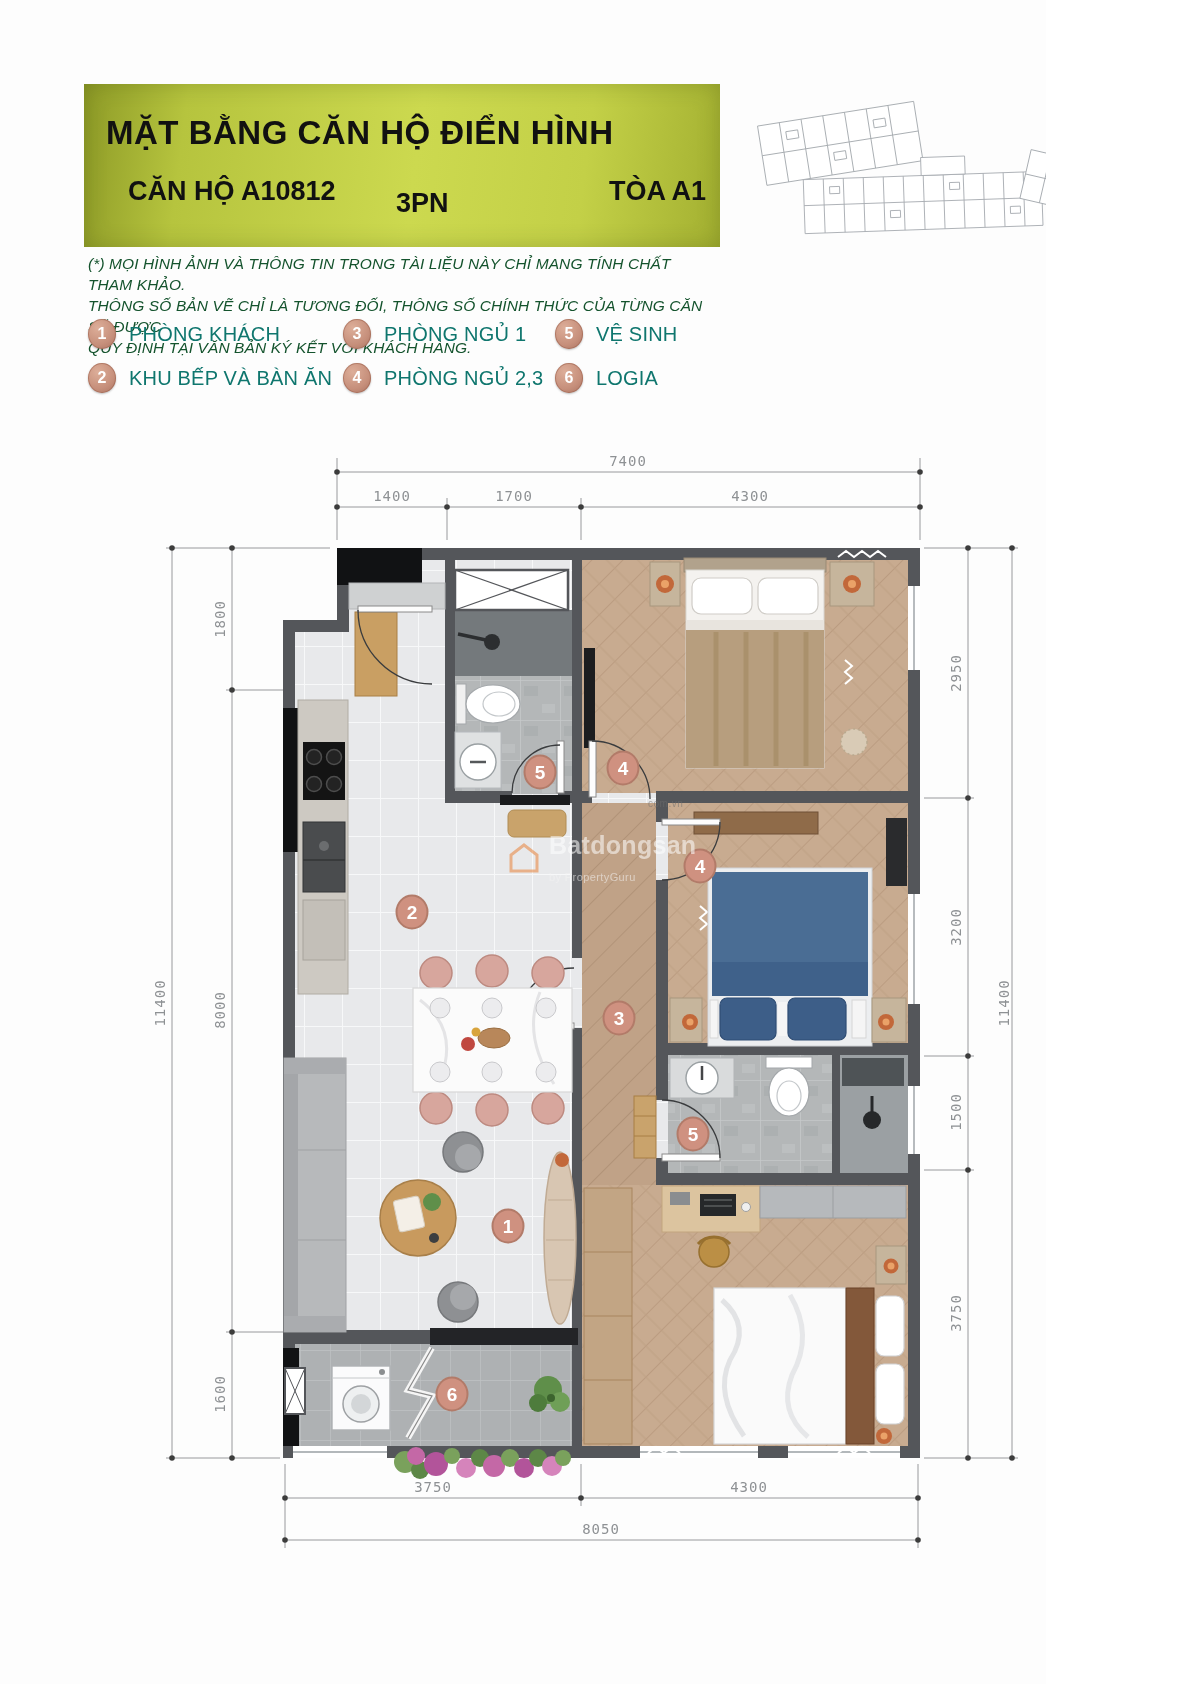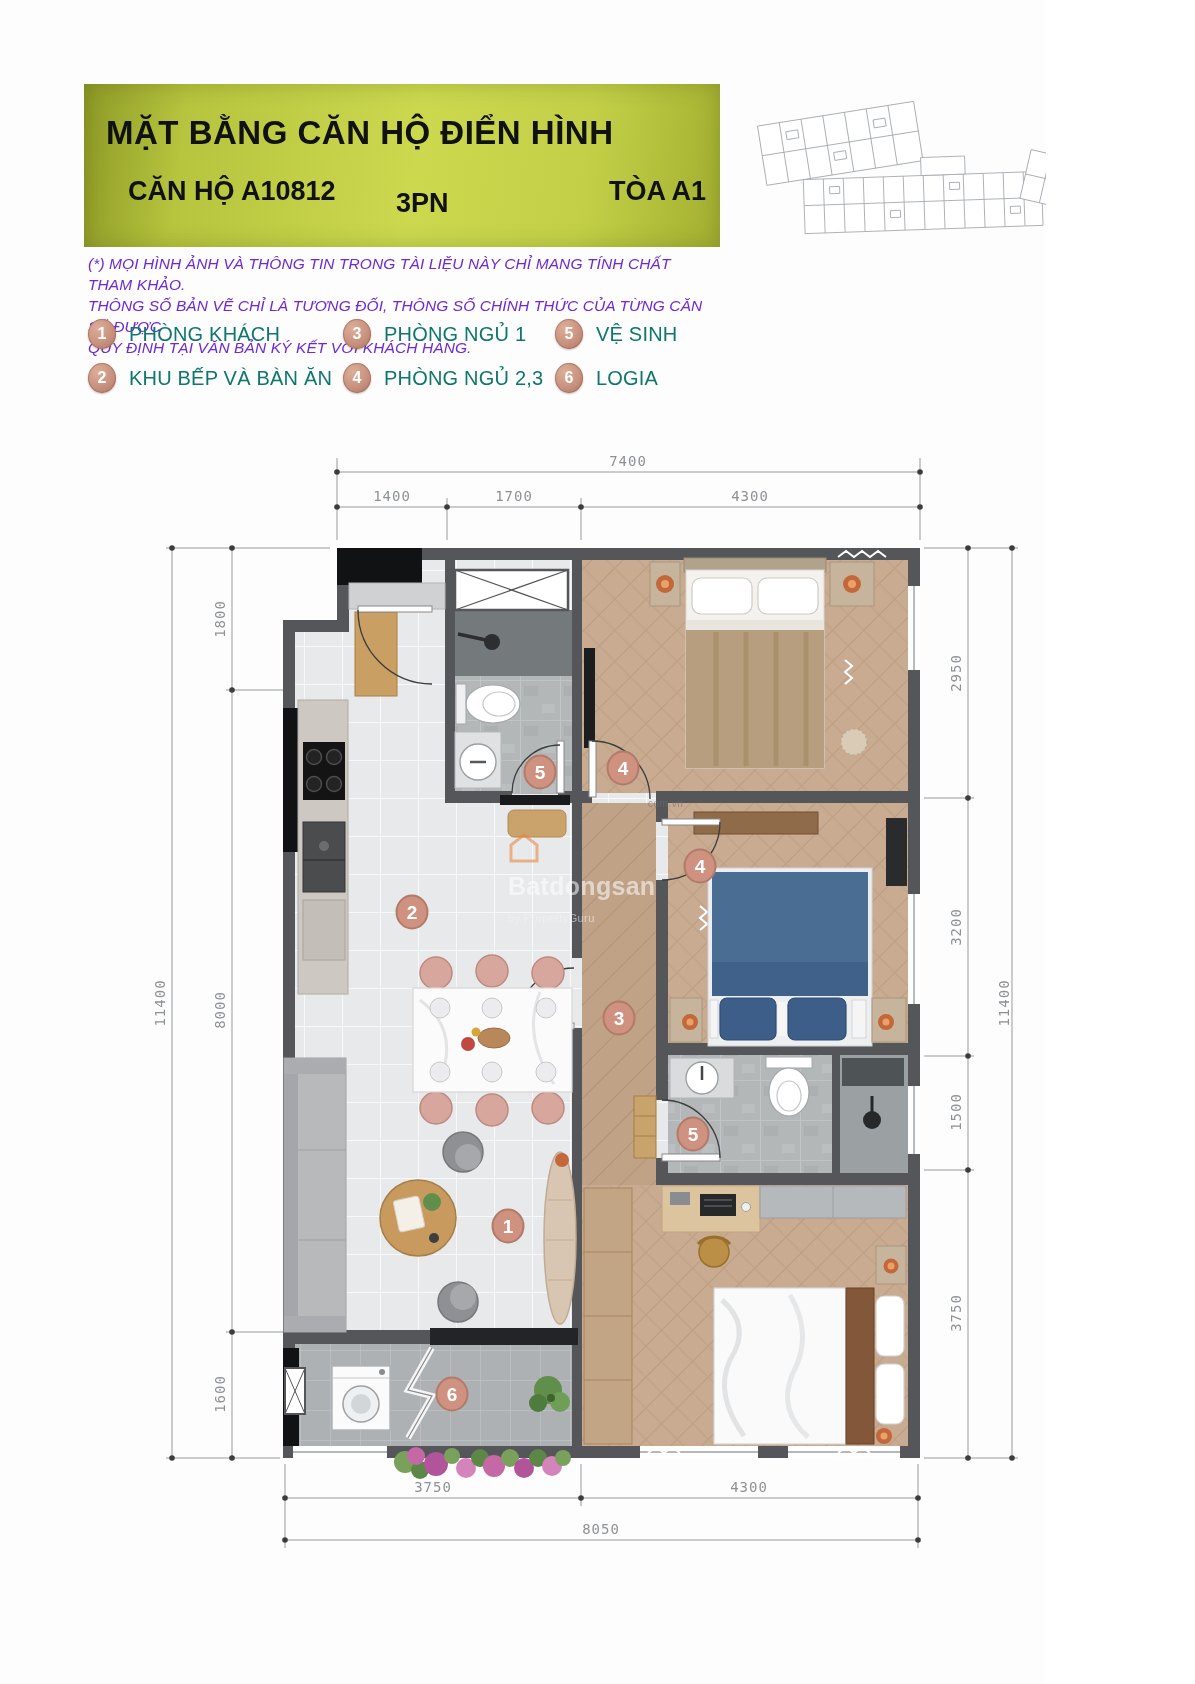--- a/index.html
+++ b/index.html
@@ -9,37 +9,37 @@
   .hdr{position:absolute;left:84px;top:84px;width:636px;height:163px;
        background:linear-gradient(97deg,#8e9b27 0%,#b6c43e 16%,#ccd94f 52%,#c3d047 78%,#a3b031 100%);
        box-shadow:inset 0 0 22px rgba(60,70,10,.25);}
   .hdr-title{position:absolute;left:22px;top:30px;font-size:33px;font-weight:bold;color:#111;
              letter-spacing:.5px;white-space:nowrap;}
   .hdr-line2{position:absolute;left:22px;top:92px;width:592px;height:40px;font-weight:bold;color:#111;font-size:27px;margin-left:22px;}
   .hdr-unit{position:absolute;left:0;top:0;}
   .hdr-pn{position:absolute;left:268px;top:12px;}
   .hdr-tower{position:absolute;right:14px;top:0;}
   
-  .disc{position:absolute;left:88px;top:253px;width:620px;font-style:italic;color:#6d28d9;
+  .disc{position:absolute;left:88px;top:253px;width:620px;font-style:italic;color:#14532d;
         font-size:15.5px;line-height:1.36;letter-spacing:.1px;}
   
   .legend{position:absolute;left:88px;top:318px;display:grid;
           grid-template-columns:255px 212px 150px;row-gap:12px;}
   .lg-item{display:flex;align-items:center;gap:13px;height:32px;}
   .lg-num{width:28px;height:30px;border-radius:50%;flex:0 0 28px;
           background:radial-gradient(circle at 35% 30%,#ddae99,#c68f7b 60%,#a97260 100%);
           box-shadow:0 1px 2px rgba(0,0,0,.25), inset 0 0 0 1px rgba(150,90,70,.5);
           color:#fff;font-weight:bold;font-size:16px;display:flex;align-items:center;justify-content:center;}
   .lg-label{font-size:20px;color:#0f766e;letter-spacing:.2px;white-space:nowrap;}
   
   .keyplan{position:absolute;left:726px;top:86px;}
   .plan{position:absolute;left:0;top:0;}
   .dim{font-family:"DejaVu Sans Mono",monospace;font-size:14px;fill:#8e9194;letter-spacing:1px;}
-  .wm{position:absolute;left:508px;top:832px;display:flex;gap:9px;
-      opacity:.55;pointer-events:none;flex-direction:column;}
+  .wm{position:absolute;left:508px;top:832px;display:flex;align-items:center;gap:9px;
+      opacity:.55;pointer-events:none;}
   .wm-texts{display:flex;flex-direction:column;line-height:1.05;}
   .wm-brand{font-size:25px;font-weight:bold;color:#ffffff;letter-spacing:.3px;}
   .wm-by{font-size:11px;color:#f4f4f4;margin-top:14px;letter-spacing:.4px;}
   .wm-domain{position:absolute;left:648px;top:798px;font-size:10px;color:rgba(110,110,110,.55);
              letter-spacing:.5px;pointer-events:none;}
 </style>
 </head>
 <body>
 
 <div class="page">

